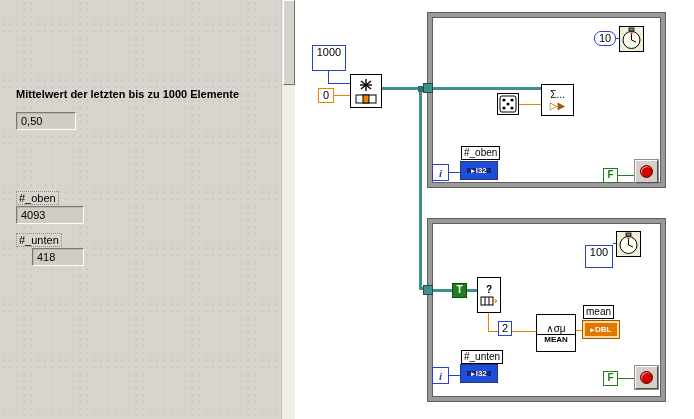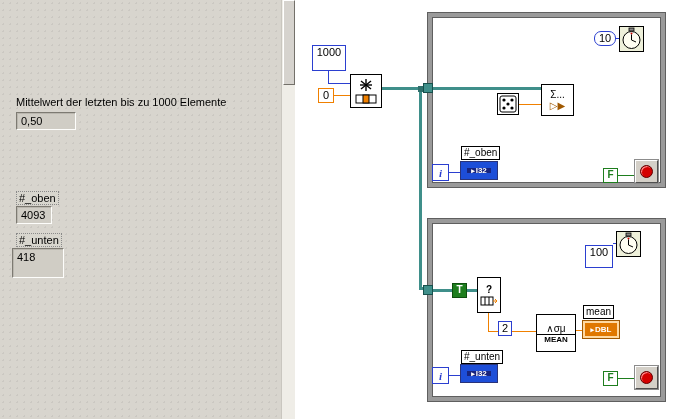--- a/index.html
+++ b/index.html
@@ -66,28 +66,28 @@
     box-shadow:0 0 0 1px #8c8c8c;display:flex;align-items:center;justify-content:center;}
   .stop-dot{width:11px;height:11px;border-radius:50%;background:#d40000;border:1px solid #5f0000;
     box-shadow:inset 1px 1px 0 #ff8a8a;}
 </style>
 </head>
 <body>
 
 <div id="screen">
 
   <div id="front-panel">
-    <div class="fp-label" style="left:16px;top:96px;">Mittelwert der letzten bis zu 1000 Elemente</div>
+    <div class="fp-label" style="left:16px;top:88px;font-weight:bold;">Mittelwert der letzten bis zu 1000 Elemente</div>
     <div class="sunken" style="left:16px;top:112px;width:60px;height:18px;line-height:16px;">0,50</div>
 
     <div class="fp-label fp-label-dotted" style="left:16px;top:191px;">#_oben</div>
-    <div class="sunken" style="left:16px;top:206px;width:36px;height:18px;line-height:16px;">4093</div>
+    <div class="sunken" style="left:16px;top:206px;width:68px;height:18px;line-height:16px;">4093</div>
 
     <div class="fp-label fp-label-dotted" style="left:16px;top:233px;">#_unten</div>
-    <div class="sunken" style="left:12px;top:248px;width:52px;height:30px;line-height:16px;">418</div>
+    <div class="sunken" style="left:32px;top:248px;width:52px;height:18px;line-height:16px;">418</div>
   </div>
 
   <div id="v-scrollbar">
     <div id="v-scroll-thumb"></div>
   </div>
 
   <div id="diagram"></div>
 
   <div class="loop" style="left:428px;top:13px;width:237px;height:174px;"></div>
   <div class="loop" style="left:428px;top:219px;width:237px;height:182px;"></div>

